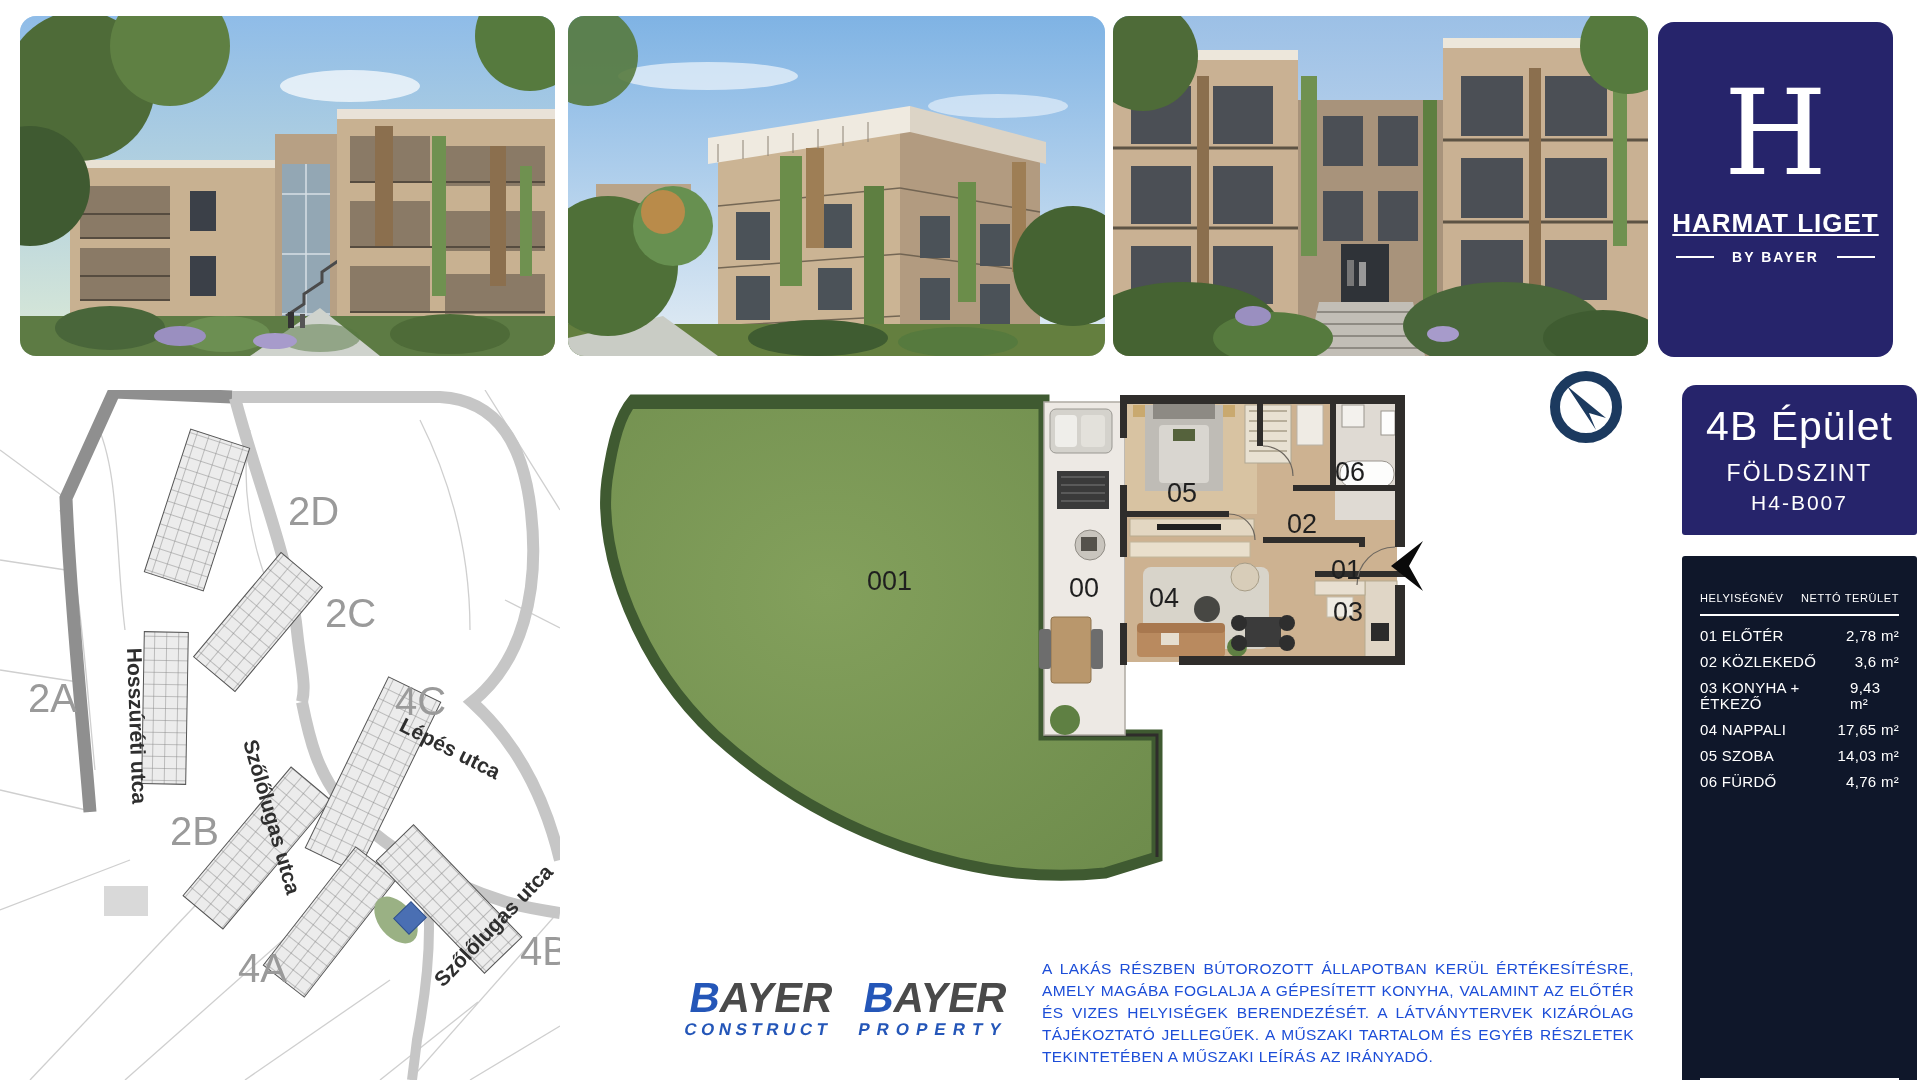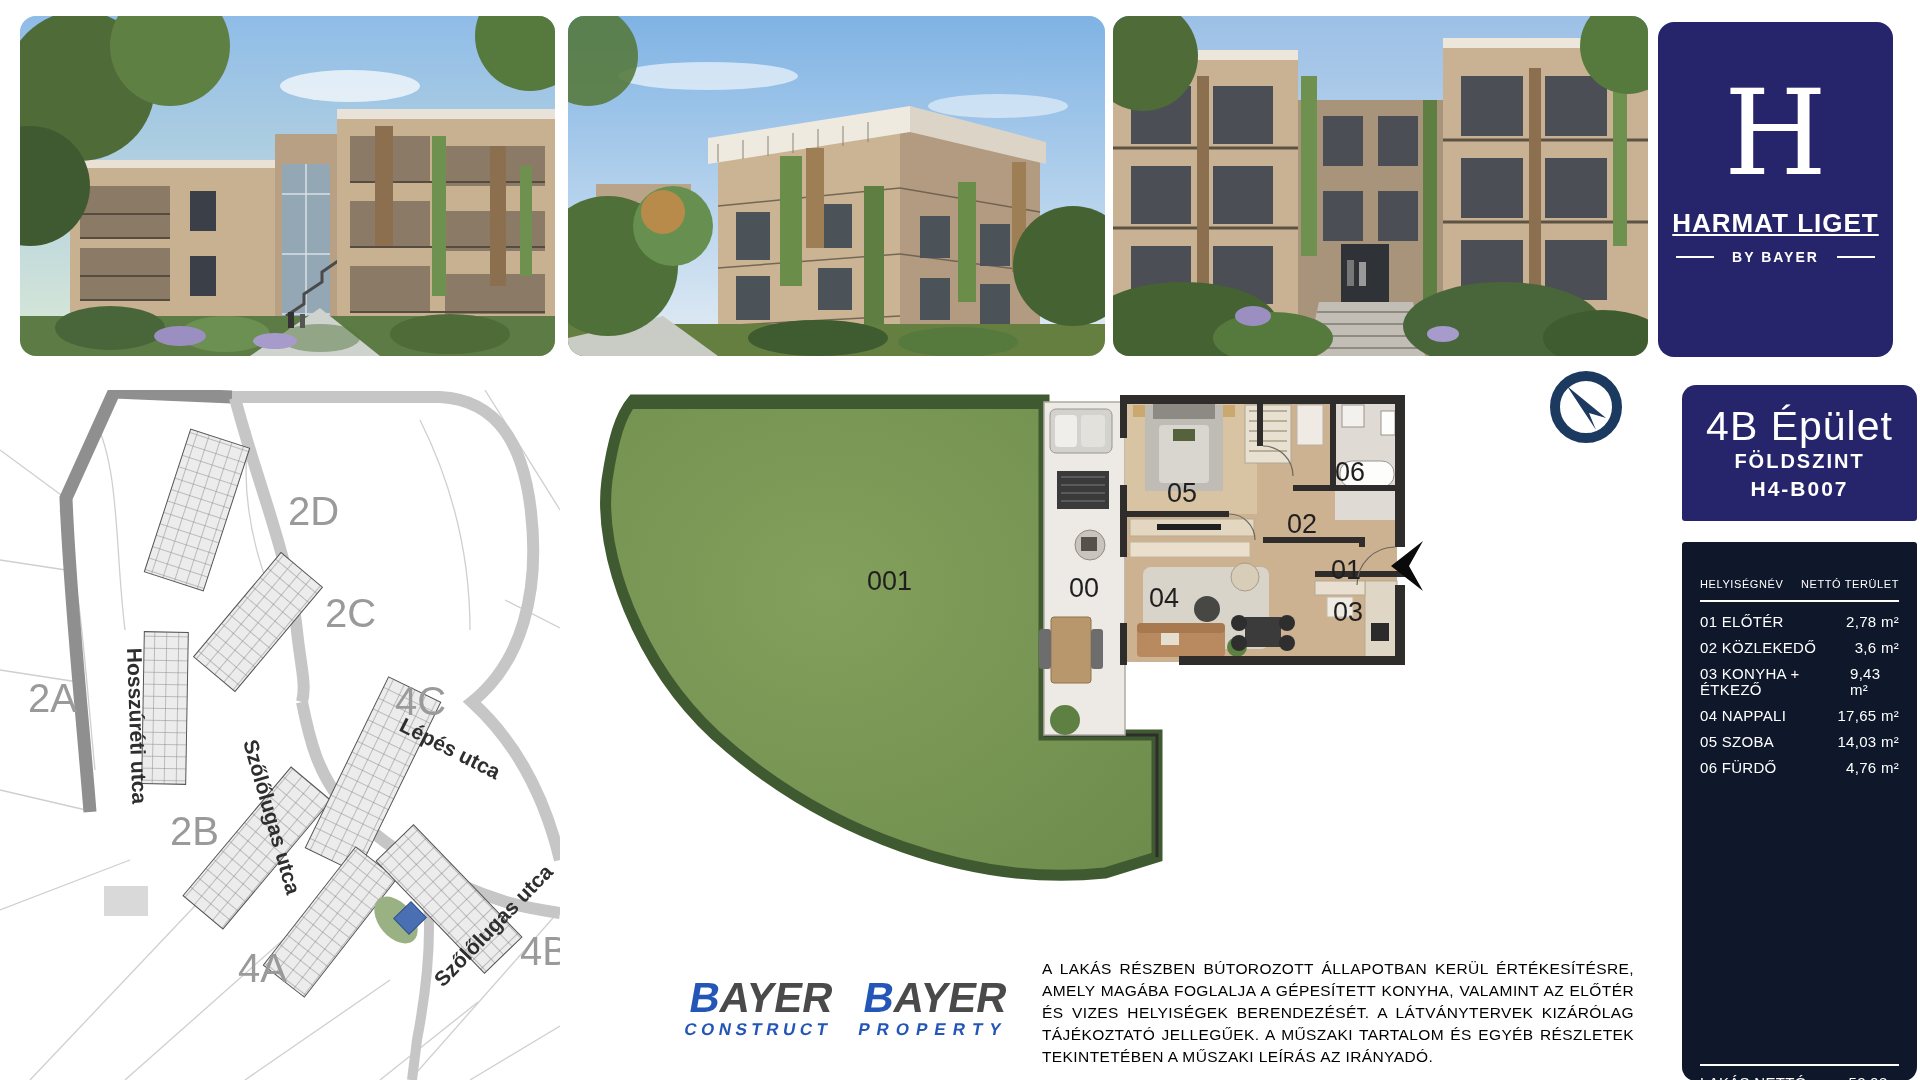--- a/index.html
+++ b/index.html
@@ -25,22 +25,22 @@
 
   
   .site-map{position:absolute;left:0;top:390px;width:560px;height:690px;}
   .floor-plan{position:absolute;left:545px;top:385px;width:880px;height:505px;}
   .compass{position:absolute;left:1546px;top:367px;width:80px;height:80px;}
 
   
   .sidebar{position:absolute;left:1682px;top:385px;width:235px;color:#fff;}
   .sb-head{background:#26246B;border-radius:14px 14px 3px 3px;text-align:center;padding:18px 10px 20px;}
   .sb-title{font-size:41px;letter-spacing:1px;font-weight:400;}
-  .sb-floor{font-size:20px;letter-spacing:2px;font-weight:700;}
-  .sb-unit{font-size:21px;letter-spacing:2px;margin-top:4px;font-weight:700;}
+  .sb-floor{font-size:23px;letter-spacing:2px;margin-top:10px;font-weight:400;}
+  .sb-unit{font-size:21px;letter-spacing:2px;margin-top:4px;font-weight:400;}
   .sb-body{background:#0f172a;border-radius:3px 3px 14px 14px;margin-top:21px;height:539px;
            padding:0 18px;box-sizing:border-box;position:relative;}
   .sb-cols{display:flex;justify-content:space-between;font-size:11px;letter-spacing:.6px;padding-top:36px;}
   .sb-rule{height:2px;background:#fff;margin-top:10px;}
   .sb-rows{margin-top:12px;}
   .sb-row{display:flex;justify-content:space-between;align-items:flex-end;font-size:15px;
           letter-spacing:.3px;margin-top:10px;line-height:16px;}
   .sb-row .nm{max-width:150px;}
   .sb-sum{position:absolute;left:18px;right:18px;top:512px;}
   .sb-sum .sb-row{margin-top:9px;}
@@ -51,21 +51,21 @@
   #logo-property{left:862px;}
   .logo .top{font-size:42px;font-weight:900;letter-spacing:0px;line-height:40px;}
   .logo .top .b{color:#2456B8;}
   .logo .top .rest{color:#4A4A4A;}
   .logo .sub{color:#2456B8;font-weight:bold;font-size:17px;margin-top:2px;}
   #logo-construct .sub{letter-spacing:4.5px;}
   #logo-property .sub{letter-spacing:7px;}
 
   
   .disclaimer{position:absolute;left:1042px;top:958px;width:592px;font-size:15.5px;line-height:22px;
-              color:#000000;text-align:justify;letter-spacing:.4px;}
+              color:#1d4ed8;text-align:justify;letter-spacing:.4px;}
 
   .mapLbl{fill:#9A9A9A;font-size:40px;}
   .mapStreet{fill:#2E2E2E;font-size:21px;font-weight:bold;}
   .planLbl{fill:#1F1F1F;font-size:27px;}
 </style>
 </head>
 <body>
 
 <div id="sheet">
 

